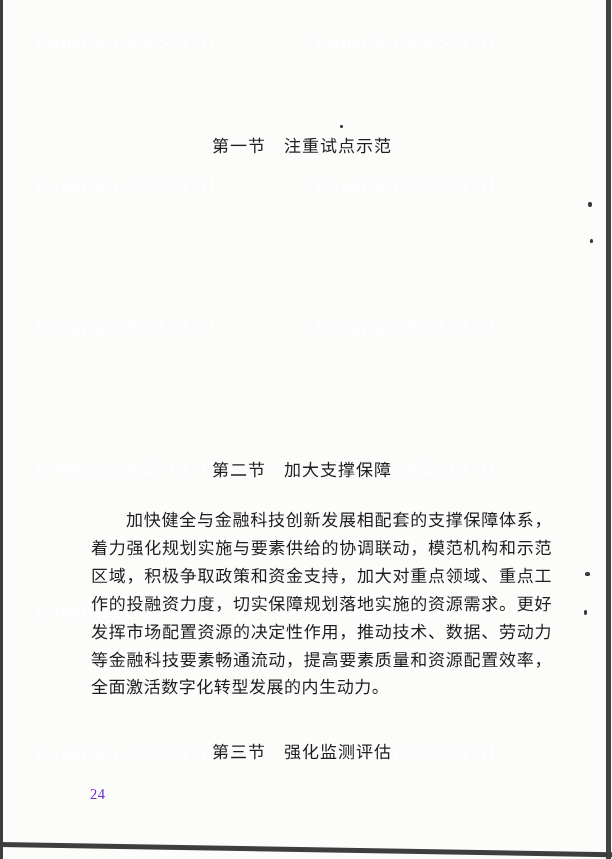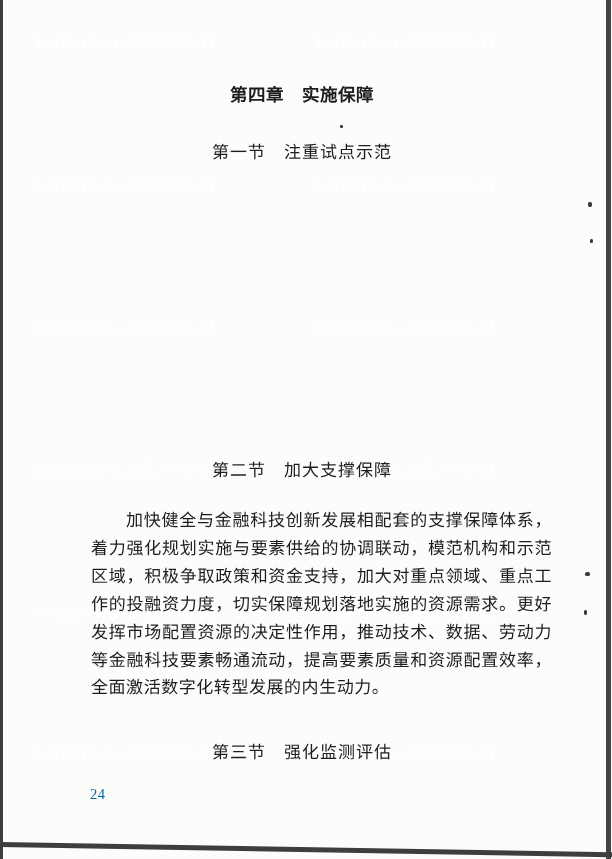--- a/index.html
+++ b/index.html
@@ -40,42 +40,42 @@
     font-size:17.5px;
     letter-spacing:0.5px;
   }
   .sec-heading{
     position:absolute;
     left:0;right:8px;
     text-align:center;
     font-size:17px;
     letter-spacing:1px;
   }
-  .sec-heading.h1{top:138px;}
+  .sec-heading.h1{top:132px;}
   .sec-heading.h2{top:456px;text-align:center;}
   .sec-heading.h3{top:738px;}
 
   .para{
     position:absolute;
     left:91px;width:461px;
     font-size:17px;
     line-height:27.9px;
     letter-spacing:0.55px;
     text-align:justify;
     text-justify:inter-ideograph;
     text-indent:35px;
   }
   .para.p1{top:193px;}
   .para.p2{top:507px;}
 
   .page-number{
     position:absolute;
     left:90px;top:786px;
     font-size:14.5px;
-    color:#0369a1;
+    color:#6d28d9;
     letter-spacing:0.5px;
   }
 
   
   .edge-left{
     position:absolute;left:0;top:0;width:3px;height:859px;
     background:var(--edge);
   }
   .edge-right{
     position:absolute;left:606px;top:0;width:5px;height:859px;
@@ -107,21 +107,20 @@
   <span class="wm r1 c1">herbertwu 2022-01-11</span>
   <span class="wm r2 c0">herbertwu 2022-01-11</span>
   <span class="wm r2 c1">herbertwu 2022-01-11</span>
   <span class="wm r3 c0">herbertwu 2022-01-11</span>
   <span class="wm r3 c1">herbertwu 2022-01-11</span>
   <span class="wm r4 c0">herbertwu 2022-01-11</span>
   <span class="wm r4 c1">herbertwu 2022-01-11</span>
   <span class="wm r5 c0">herbertwu 2022-01-11</span>
   <span class="wm r5 c1">herbertwu 2022-01-11</span>
 
-  <div class="chapter-title">第四章　实施保障</div>
 
   <div class="sec-heading h1">第一节　注重试点示范</div>
 
   <div class="sec-heading h2">第二节　加大支撑保障</div>
   <div class="para p2">加快健全与金融科技创新发展相配套的支撑保障体系，着力强化规划实施与要素供给的协调联动，模范机构和示范区域，积极争取政策和资金支持，加大对重点领域、重点工作的投融资力度，切实保障规划落地实施的资源需求。更好发挥市场配置资源的决定性作用，推动技术、数据、劳动力等金融科技要素畅通流动，提高要素质量和资源配置效率，全面激活数字化转型发展的内生动力。</div>
 
   <div class="sec-heading h3">第三节　强化监测评估</div>
 
   <div class="page-number">24</div>
 

